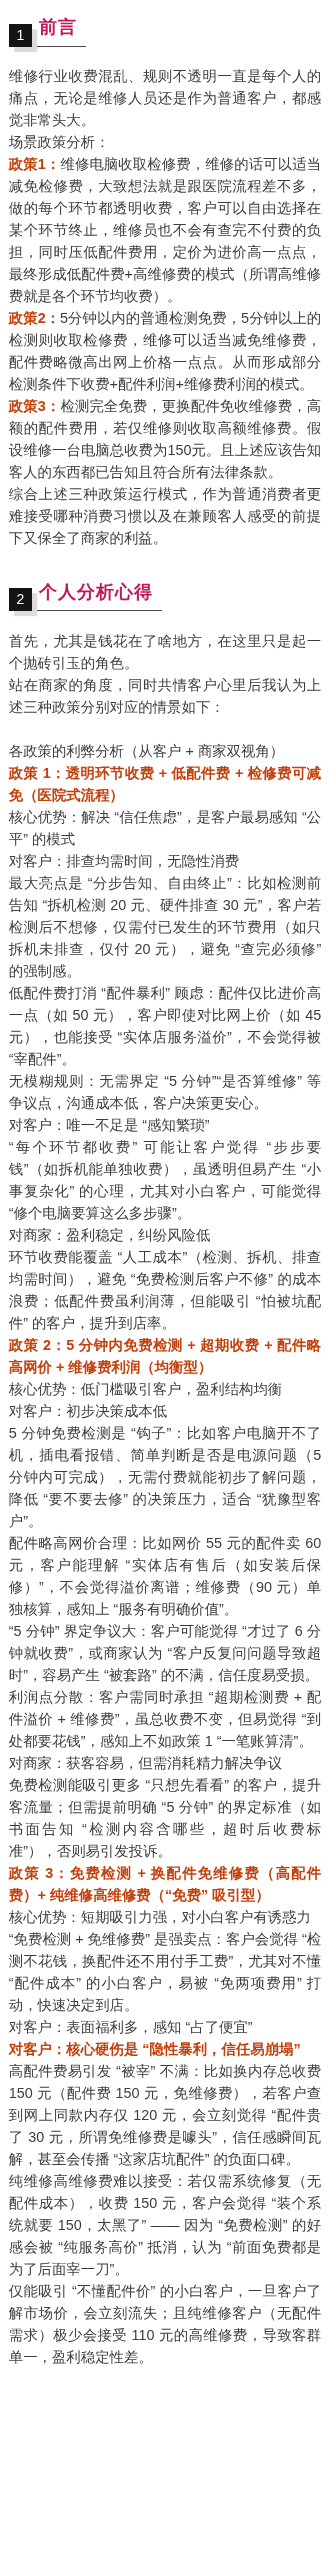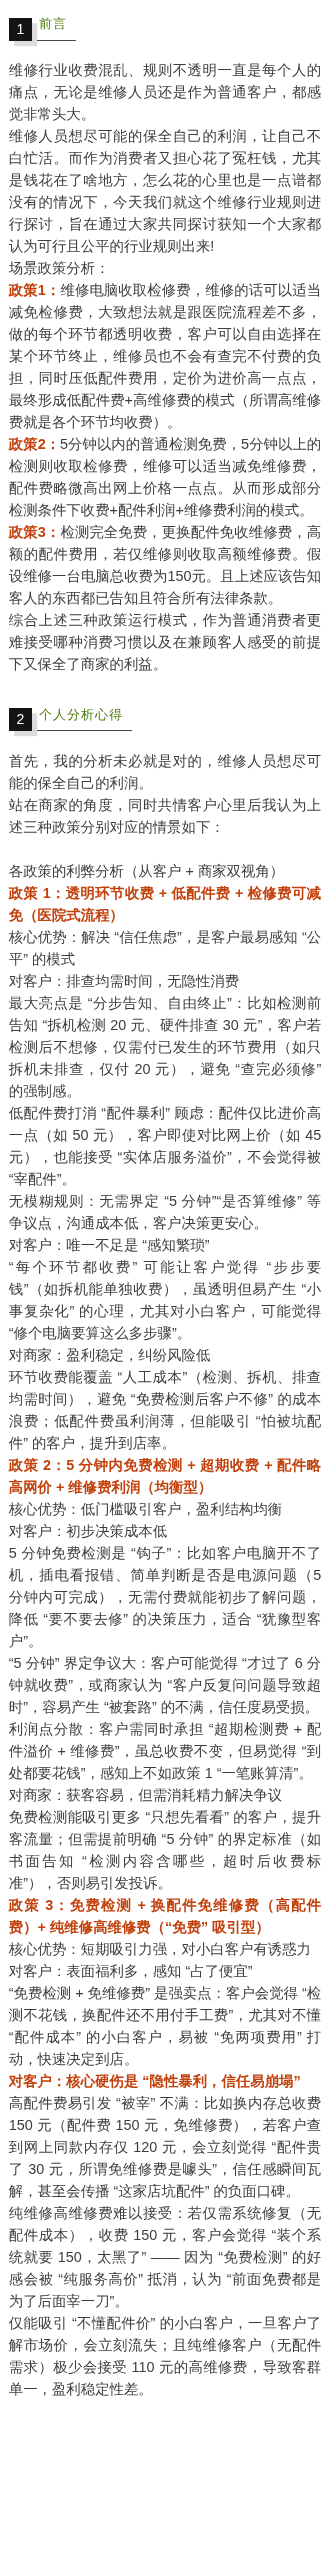--- a/index.html
+++ b/index.html
@@ -18,21 +18,21 @@
   .sec + .sec{margin-top:30px;}
   .sec-head{display:flex;align-items:flex-end;margin:0 0 18.5px 0;}
   .num-badge{
     width:23px;height:23px;flex:0 0 auto;
     background:#141414;color:#ffffff;
     font-size:14px;line-height:23px;text-align:center;
     box-shadow:5.2px 5.2px 0 0 #dcdcdc;
   }
   .sec-title{
     margin-left:5.2px;
-    font-size:13px;font-weight:400;color:#4d7c0f;
+    font-size:18px;font-weight:700;color:#be185d;
     letter-spacing:1px;
     padding:1px 9.3px 6.2px 2.1px;
     border-bottom:1.5px solid #474747;
   }
   .para{
     margin:0;
     font-size:14.4px;
     line-height:22px;
     text-align:justify;
     color:#3d3d3d;
@@ -45,57 +45,57 @@
 <body>
 
 <div class="page">
   <div class="content">
       <section class="sec">
         <div class="sec-head">
           <div class="num-badge">1</div>
           <div class="sec-title">前言</div>
         </div>
         <p class="para"><span>维修行业收费混乱、规则不透明一直是每个人的痛点，无论是维修人员还是作为普通客户，都感觉非常头大。</span></p>
-        <p class="para"><span>维修人员想尽可能的保全自己的利润，让自己不白忙活。而作为消费者又担心花了冤枉钱，尤其是钱花在了啥地方，怎么花的心里也是一点谱都没有的情况下，今天我们就这个维修行业规则进行探讨，旨在通过大家共同探讨获知一个大家都认为可行且公平的行业规则出来!</span></p>
         <p class="para"><span>场景政策分析：</span></p>
         <p class="para"><span class="b">政策1：</span><span>维修电脑收取检修费，维修的话可以适当减免检修费，大致想法就是跟医院流程差不多，做的每个环节都透明收费，客户可以自由选择在某个环节终止，维修员也不会有查完不付费的负担，同时压低配件费用，定价为进价高一点点，最终形成低配件费+高维修费的模式（所谓高维修费就是各个环节均收费）。</span></p>
         <p class="para"><span class="b">政策2：</span><span>5分钟以内的普通检测免费，5分钟以上的检测则收取检修费，维修可以适当减免维修费，配件费略微高出网上价格一点点。从而形成部分检测条件下收费+配件利润+维修费利润的模式。</span></p>
         <p class="para"><span class="b">政策3：</span><span>检测完全免费，更换配件免收维修费，高额的配件费用，若仅维修则收取高额维修费。假设维修一台电脑总收费为150元。且上述应该告知客人的东西都已告知且符合所有法律条款。</span></p>
         <p class="para"><span>综合上述三种政策运行模式，作为普通消费者更难接受哪种消费习惯以及在兼顾客人感受的前提下又保全了商家的利益。</span></p>
       </section>
       <section class="sec">
         <div class="sec-head">
           <div class="num-badge">2</div>
           <div class="sec-title">个人分析心得</div>
         </div>
-        <p class="para"><span>首先，我的分析未必就是对的，维修人员想尽可能的保全自己的利润。</span></p>
+        <p class="para"><span>首先，尤其是钱花在了啥地方，在这里只是起一个抛砖引玉的角色。</span></p>
         <p class="para"><span>站在商家的角度，同时共情客户心里后我认为上述三种政策分别对应的情景如下：</span></p>
         <p class="para gap"><span>各政策的利弊分析（从客户 + 商家双视角）</span></p>
         <p class="para"><span class="b">政策 1：透明环节收费 + 低配件费 + 检修费可减免（医院式流程）</span></p>
         <p class="para"><span>核心优势：解决 “信任焦虑”，是客户最易感知 “公平” 的模式</span></p>
         <p class="para"><span>对客户：排查均需时间，无隐性消费</span></p>
         <p class="para"><span>最大亮点是 “分步告知、自由终止”：比如检测前告知 “拆机检测 20 元、硬件排查 30 元”，客户若检测后不想修，仅需付已发生的环节费用（如只拆机未排查，仅付 20 元），避免 “查完必须修” 的强制感。</span></p>
         <p class="para"><span>低配件费打消 “配件暴利” 顾虑：配件仅比进价高一点（如 50 元），客户即使对比网上价（如 45 元），也能接受 “实体店服务溢价”，不会觉得被 “宰配件”。</span></p>
         <p class="para"><span>无模糊规则：无需界定 “5 分钟”“是否算维修” 等争议点，沟通成本低，客户决策更安心。</span></p>
         <p class="para"><span>对客户：唯一不足是 “感知繁琐”</span></p>
         <p class="para"><span>“每个环节都收费” 可能让客户觉得 “步步要钱”（如拆机能单独收费），虽透明但易产生 “小事复杂化” 的心理，尤其对小白客户，可能觉得 “修个电脑要算这么多步骤”。</span></p>
         <p class="para"><span>对商家：盈利稳定，纠纷风险低</span></p>
         <p class="para"><span>环节收费能覆盖 “人工成本”（检测、拆机、排查均需时间），避免 “免费检测后客户不修” 的成本浪费；低配件费虽利润薄，但能吸引 “怕被坑配件” 的客户，提升到店率。</span></p>
         <p class="para"><span class="b">政策 2：5 分钟内免费检测 + 超期收费 + 配件略高网价 + 维修费利润（均衡型）</span></p>
         <p class="para"><span>核心优势：低门槛吸引客户，盈利结构均衡</span></p>
         <p class="para"><span>对客户：初步决策成本低</span></p>
         <p class="para"><span>5 分钟免费检测是 “钩子”：比如客户电脑开不了机，插电看报错、简单判断是否是电源问题（5 分钟内可完成），无需付费就能初步了解问题，降低 “要不要去修” 的决策压力，适合 “犹豫型客户”。</span></p>
+        <p class="para"><span>配件略高网价合理：比如网价 55 元的配件卖 60 元，客户能理解 “实体店有售后（如安装后保修）”，不会觉得溢价离谱；维修费（90 元）单独核算，感知上 “服务有明确价值”。</span></p>
         <p class="para"><span>“5 分钟” 界定争议大：客户可能觉得 “才过了 6 分钟就收费”，或商家认为 “客户反复问问题导致超时”，容易产生 “被套路” 的不满，信任度易受损。</span></p>
         <p class="para"><span>利润点分散：客户需同时承担 “超期检测费 + 配件溢价 + 维修费”，虽总收费不变，但易觉得 “到处都要花钱”，感知上不如政策 1 “一笔账算清”。</span></p>
         <p class="para"><span>对商家：获客容易，但需消耗精力解决争议</span></p>
         <p class="para"><span>免费检测能吸引更多 “只想先看看” 的客户，提升客流量；但需提前明确 “5 分钟” 的界定标准（如书面告知 “检测内容含哪些，超时后收费标准”），否则易引发投诉。</span></p>
         <p class="para"><span class="b">政策 3：免费检测 + 换配件免维修费（高配件费）+ 纯维修高维修费（“免费” 吸引型）</span></p>
         <p class="para"><span>核心优势：短期吸引力强，对小白客户有诱惑力</span></p>
+        <p class="para"><span>“免费检测 + 免维修费” 是强卖点：客户会觉得 “检测不花钱，换配件还不用付手工费”，尤其对不懂 “配件成本” 的小白客户，易被 “免两项费用” 打动，快速决定到店。</span></p>
         <p class="para"><span>对客户：表面福利多，感知 “占了便宜”</span></p>
-        <p class="para"><span>“免费检测 + 免维修费” 是强卖点：客户会觉得 “检测不花钱，换配件还不用付手工费”，尤其对不懂 “配件成本” 的小白客户，易被 “免两项费用” 打动，快速决定到店。</span></p>
         <p class="para"><span class="b">对客户：核心硬伤是 “隐性暴利，信任易崩塌”</span></p>
         <p class="para"><span>高配件费易引发 “被宰” 不满：比如换内存总收费 150 元（配件费 150 元，免维修费），若客户查到网上同款内存仅 120 元，会立刻觉得 “配件贵了 30 元，所谓免维修费是噱头”，信任感瞬间瓦解，甚至会传播 “这家店坑配件” 的负面口碑。</span></p>
         <p class="para"><span>纯维修高维修费难以接受：若仅需系统修复（无配件成本），收费 150 元，客户会觉得 “装个系统就要 150，太黑了” —— 因为 “免费检测” 的好感会被 “纯服务高价” 抵消，认为 “前面免费都是为了后面宰一刀”。</span></p>
         <p class="para"><span>仅能吸引 “不懂配件价” 的小白客户，一旦客户了解市场价，会立刻流失；且纯维修客户（无配件需求）极少会接受 110 元的高维修费，导致客群单一，盈利稳定性差。</span></p>
       </section>
     </div>
 
 </div>
 
 

